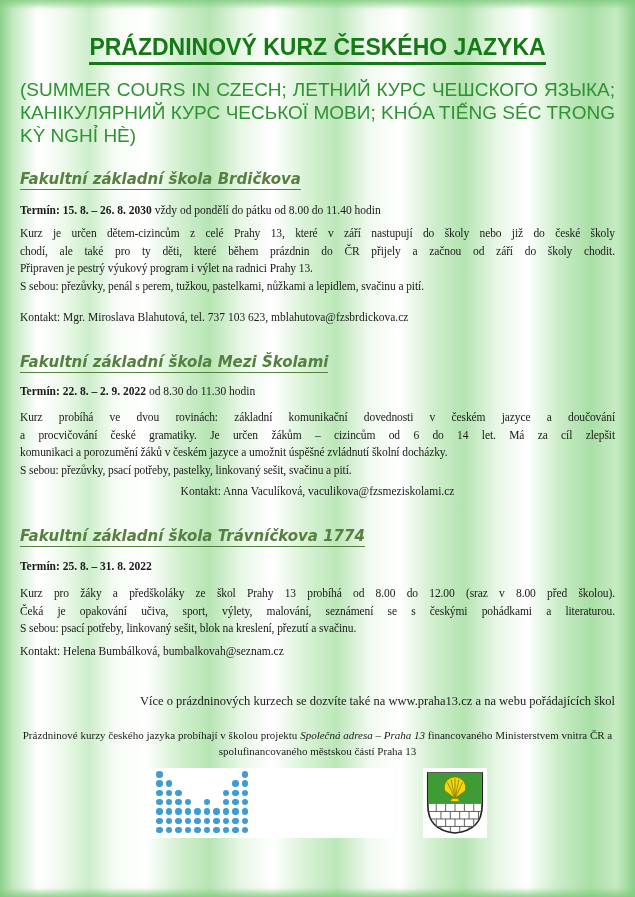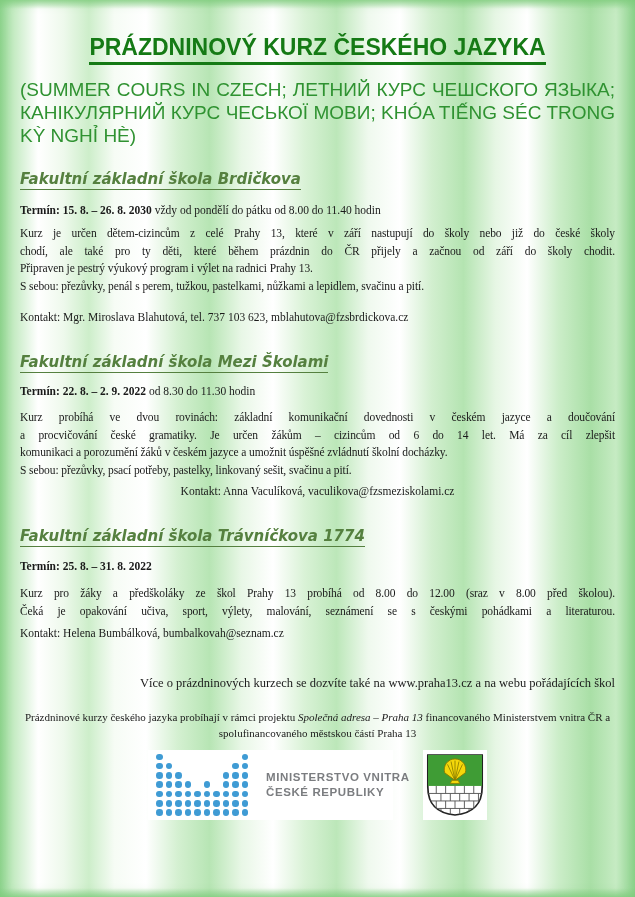--- a/index.html
+++ b/index.html
@@ -111,27 +111,28 @@
     </div>
     <div class="kontakt mt-k2">Kontakt: Anna Vaculíková, vaculikova@fzsmeziskolami.cz</div>
   </div>
 
   <div>
     <div class="sec-heading mt-h3"><span>Fakultní základní škola Trávníčkova 1774</span></div>
     <div class="termin mt-t3"><b>Termín: 25. 8. – 31. 8. 2022</b><span></span></div>
     <div class="para mt-p3">
       <div class="jline">Kurz pro žáky a předškoláky ze škol Prahy 13 probíhá od 8.00 do 12.00 (sraz v 8.00 před školou).</div>
       <div class="jline">Čeká je opakování učiva, sport, výlety, malování, seznámení se s českými pohádkami a literaturou.</div>
+      <div class="lline">S sebou: psací potřeby, linkovaný sešit, blok na kreslení, přezutí a svačinu.</div>
     </div>
     <div class="kontakt mt-k3">Kontakt: Helena Bumbálková, bumbalkovah@seznam.cz</div>
   </div>
 
   <div class="more-info">Více o prázdninových kurzech se dozvíte také na www.praha13.cz a na webu pořádajících škol</div>
 
-  <div class="project"><b>Prázdninové kurzy českého jazyka</b><span> probíhají v rámci projektu </span><i>Společná adresa – Praha 13</i><span> financovaného Ministerstvem vnitra ČR a spolufinancovaného městskou částí Praha 13</span></div>
+  <div class="project"><b>Prázdninové kurzy českého jazyka</b><span> probíhají v školou projektu </span><i>Společná adresa – Praha 13</i><span> financovaného Ministerstvem vnitra ČR a spolufinancovaného městskou částí Praha 13</span></div>
 
   <div class="logos">
     <div class="mv-box">
       <div id="mv-dots">
           <span class="dot" style="left: 0px; top: 0px; background: rgb(63, 155, 212);"></span>
           <span class="dot" style="left: 85.5px; top: 0px; background: rgb(63, 155, 212);"></span>
           <span class="dot" style="left: 0px; top: 9.3px; background: rgb(63, 155, 212);"></span>
           <span class="dot" style="left: 9.5px; top: 9.3px; background: rgb(63, 155, 212);"></span>
           <span class="dot" style="left: 76px; top: 9.3px; background: rgb(63, 155, 212);"></span>
           <span class="dot" style="left: 85.5px; top: 9.3px; background: rgb(63, 155, 212);"></span>
@@ -173,24 +174,20 @@
           <span class="dot" style="left: 9.5px; top: 55.8px; background: rgb(63, 155, 212);"></span>
           <span class="dot" style="left: 19px; top: 55.8px; background: rgb(63, 155, 212);"></span>
           <span class="dot" style="left: 28.5px; top: 55.8px; background: rgb(63, 155, 212);"></span>
           <span class="dot" style="left: 38px; top: 55.8px; background: rgb(63, 155, 212);"></span>
           <span class="dot" style="left: 47.5px; top: 55.8px; background: rgb(63, 155, 212);"></span>
           <span class="dot" style="left: 57px; top: 55.8px; background: rgb(63, 155, 212);"></span>
           <span class="dot" style="left: 66.5px; top: 55.8px; background: rgb(63, 155, 212);"></span>
           <span class="dot" style="left: 76px; top: 55.8px; background: rgb(63, 155, 212);"></span>
           <span class="dot" style="left: 85.5px; top: 55.8px; background: rgb(63, 155, 212);"></span>
         </div>
-      <div class="mv-text">
-        <div>MINISTERSTVO VNITRA</div>
-        <div>ČESKÉ REPUBLIKY</div>
-      </div>
     </div>
     <div class="shield-box">
       <svg width="60" height="66" viewBox="0 0 64 68">
         <defs>
           <clipPath id="shieldClip">
             <path d="M3,2 H61 V36 C61,56 50,64 32,66 C14,64 3,56 3,36 Z"></path>
           </clipPath>
         </defs>
         <path d="M3,2 H61 V36 C61,56 50,64 32,66 C14,64 3,56 3,36 Z" fill="#ffffff" stroke="#222222" stroke-width="1.8"></path>
         <g clip-path="url(#shieldClip)">

